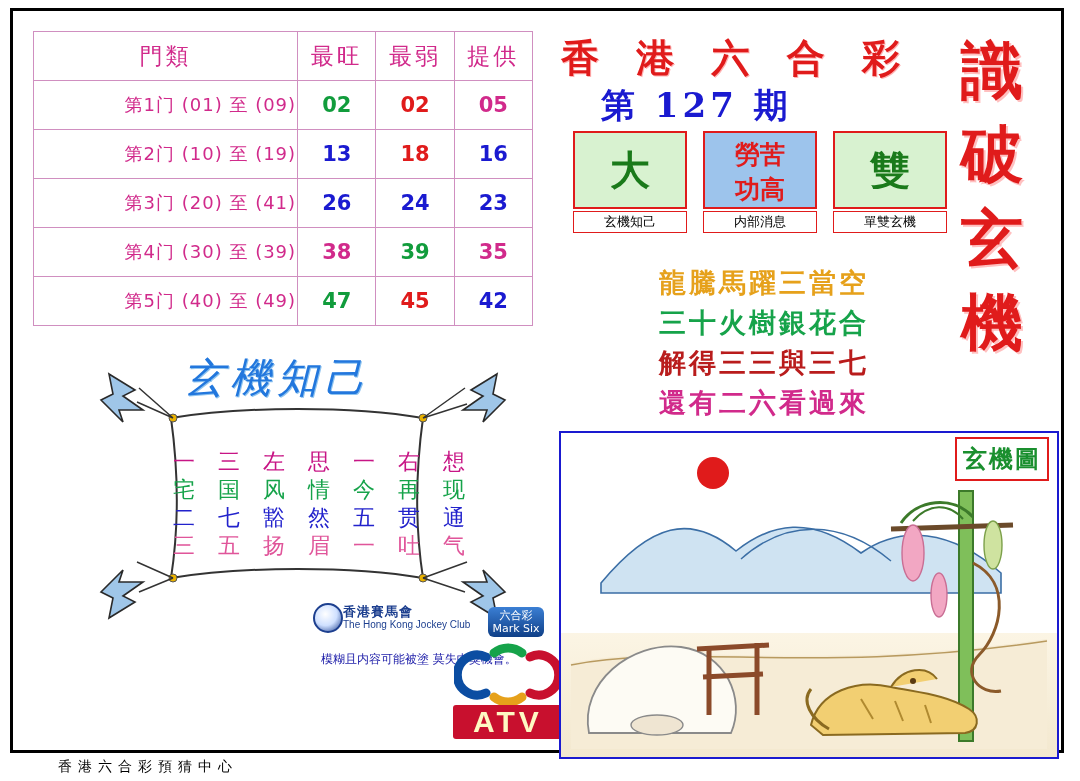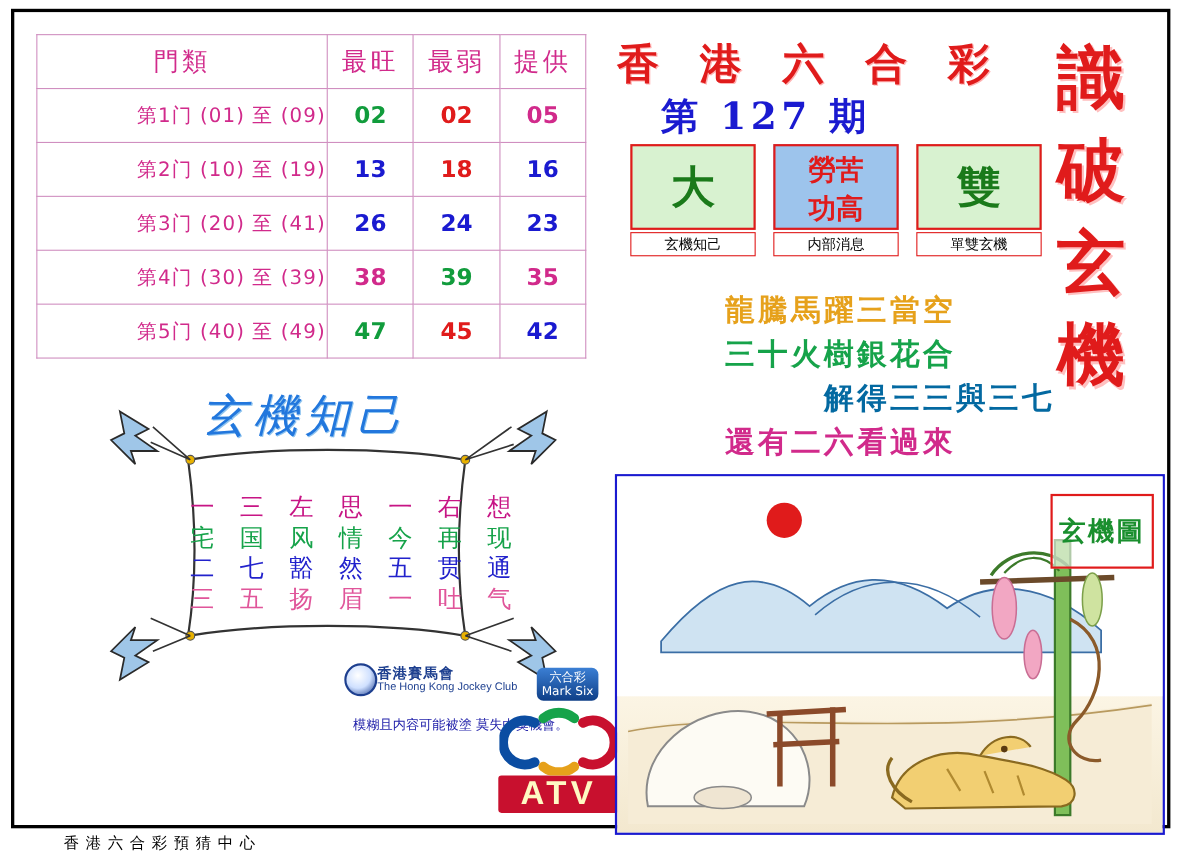--- a/index.html
+++ b/index.html
@@ -212,36 +212,36 @@
   
   .rhymes {
     position: absolute; left: 556px; top: 252px;
     width: 390px; text-align: center;
     font-family: "DejaVu Serif", serif;
     font-size: 27px; line-height: 40px; letter-spacing: 3px;
     font-weight: bold;
   }
   .r1 { color: #e6a11b; }
   .r2 { color: #16a34a; }
-  .r3 { color: #0369a1; text-align: right; }
+  .r3 { color: #b91c1c; }
   .r4 { color: #d12a8b; }
 
   
   .picture-panel {
     position: absolute; left: 546px; top: 420px;
     width: 500px; height: 328px;
     border: 2px solid #1a1ad0;
     box-sizing: border-box;
     background: linear-gradient(#ffffff 0%, #fdf7e8 55%, #f3e8cf 100%);
     overflow: hidden;
   }
   .pic-badge {
-    position: absolute; right: 8px; top: 16px;
+    position: absolute; right: 8px; top: 4px;
     border: 2px solid #e01b1b;
-    padding: 16px 6px;
+    padding: 4px 6px;
     font-family: "DejaVu Serif", serif;
     font-size: 24px; font-weight: bold; color: #1a8f2e;
     background: rgba(255,255,255,0.6);
     letter-spacing: 2px;
   }
 
   .footer {
     position: absolute; left: 58px; top: 758px;
     font-size: 14px; color: #000000; letter-spacing: 6px;
     font-family: "DejaVu Sans", sans-serif;

